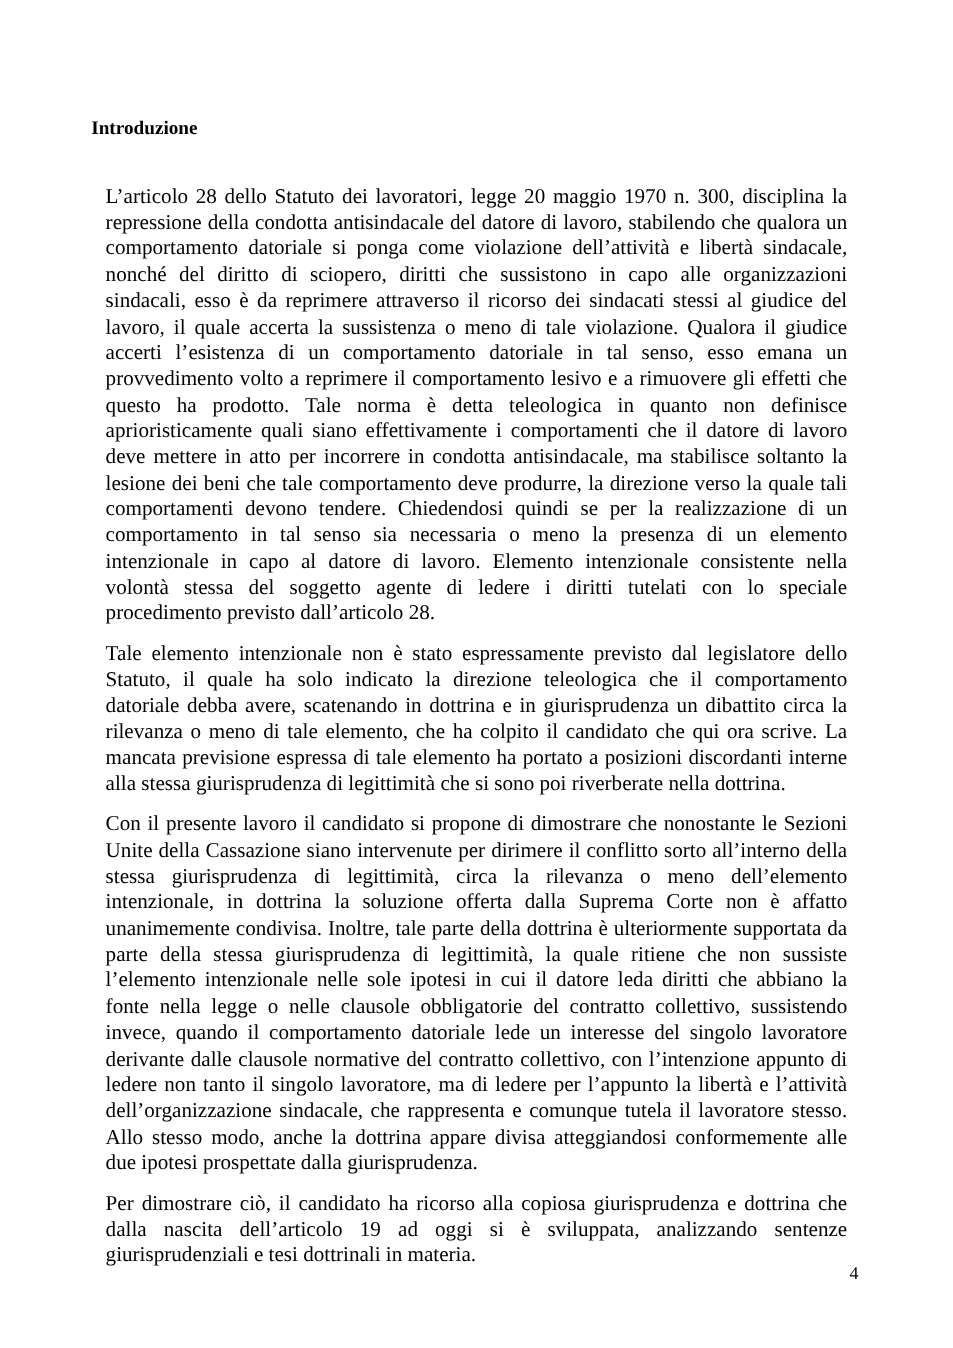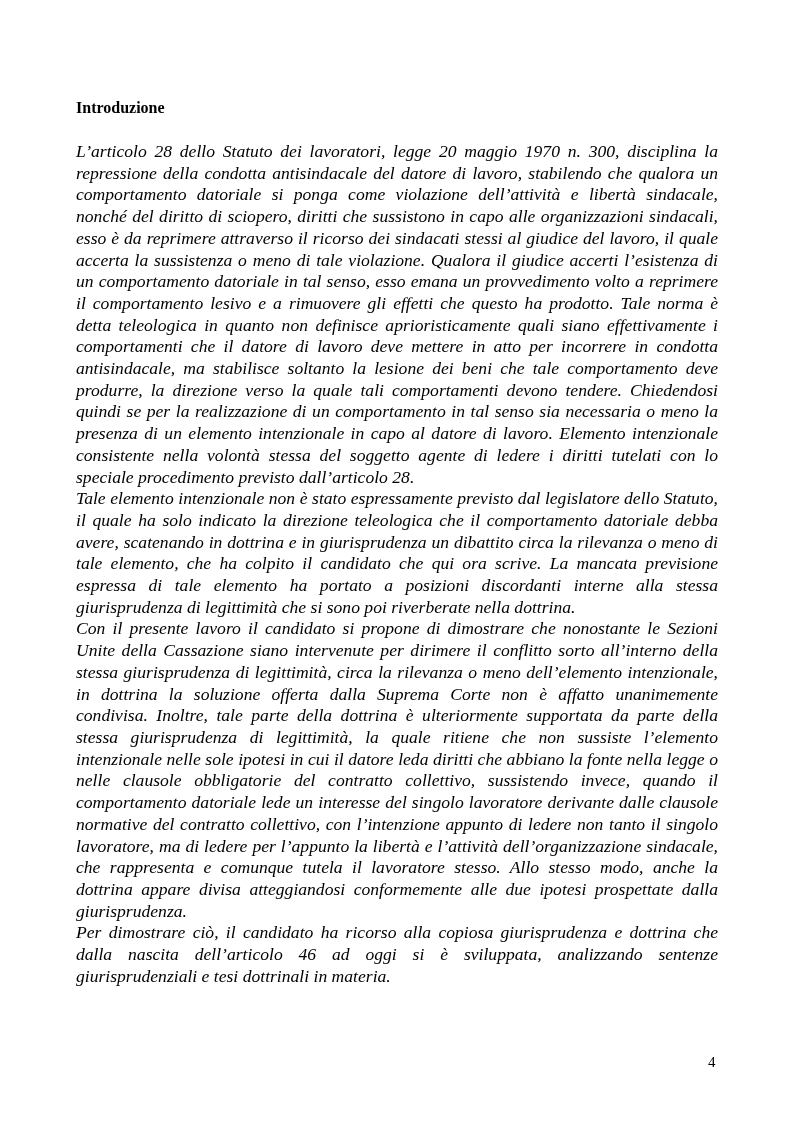--- a/index.html
+++ b/index.html
@@ -1,27 +1,27 @@
 <!DOCTYPE html>
 <html><head>
 <meta charset="utf-8">
 <style>
   html, body { margin: 0; padding: 0; background: #ffffff; }
   body { width: 794px; height: 1123px; position: relative; overflow: hidden; }
   .page { position: absolute; left: 76px; top: 0; width: 642px; color: #000; font-family: "Liberation Serif", serif; }
   .heading { position: absolute; top: 95px; left: 0; font-size: 16px; font-weight: bold; margin: 0; line-height: 26px; }
   .body { position: absolute; top: 141px; left: 0; width: 642px; font-size: 17.6px; line-height: 21.7px; }
-  .para { margin: 0; text-align: justify; text-align-last: left; font-style: italic; }
+  .para { margin: 12px; text-align: justify; text-align-last: left; }
   .page-number { position: absolute; left: 708px; top: 1054px; font-size: 15px; font-family: "Liberation Serif", serif; }
 </style>
 </head>
 <body>
 
 <div class="page">
   <h2 class="heading">Introduzione</h2>
   <div class="body">
     <p class="para">L’articolo 28 dello Statuto dei lavoratori, legge 20 maggio 1970 n. 300, disciplina la repressione della condotta antisindacale del datore di lavoro, stabilendo che qualora un comportamento datoriale si ponga come violazione dell’attività e libertà sindacale, nonché del diritto di sciopero, diritti che sussistono in capo alle organizzazioni sindacali, esso è da reprimere attraverso il ricorso dei sindacati stessi al giudice del lavoro, il quale accerta la sussistenza o meno di tale violazione. Qualora il giudice accerti l’esistenza di un comportamento datoriale in tal senso, esso emana un provvedimento volto a reprimere il comportamento lesivo e a rimuovere gli effetti che questo ha prodotto. Tale norma è detta teleologica in quanto non definisce aprioristicamente quali siano effettivamente i comportamenti che il datore di lavoro deve mettere in atto per incorrere in condotta antisindacale, ma stabilisce soltanto la lesione dei beni che tale comportamento deve produrre, la direzione verso la quale tali comportamenti devono tendere. Chiedendosi quindi se per la realizzazione di un comportamento in tal senso sia necessaria o meno la presenza di un elemento intenzionale in capo al datore di lavoro. Elemento intenzionale consistente nella volontà stessa del soggetto agente di ledere i diritti tutelati con lo speciale procedimento previsto dall’articolo 28.</p>
     <p class="para">Tale elemento intenzionale non è stato espressamente previsto dal legislatore dello Statuto, il quale ha solo indicato la direzione teleologica che il comportamento datoriale debba avere, scatenando in dottrina e in giurisprudenza un dibattito circa la rilevanza o meno di tale elemento, che ha colpito il candidato che qui ora scrive. La mancata previsione espressa di tale elemento ha portato a posizioni discordanti interne alla stessa giurisprudenza di legittimità che si sono poi riverberate nella dottrina.</p>
     <p class="para">Con il presente lavoro il candidato si propone di dimostrare che nonostante le Sezioni Unite della Cassazione siano intervenute per dirimere il conflitto sorto all’interno della stessa giurisprudenza di legittimità, circa la rilevanza o meno dell’elemento intenzionale, in dottrina la soluzione offerta dalla Suprema Corte non è affatto unanimemente condivisa. Inoltre, tale parte della dottrina è ulteriormente supportata da parte della stessa giurisprudenza di legittimità, la quale ritiene che non sussiste l’elemento intenzionale nelle sole ipotesi in cui il datore leda diritti che abbiano la fonte nella legge o nelle clausole obbligatorie del contratto collettivo, sussistendo invece, quando il comportamento datoriale lede un interesse del singolo lavoratore derivante dalle clausole normative del contratto collettivo, con l’intenzione appunto di ledere non tanto il singolo lavoratore, ma di ledere per l’appunto la libertà e l’attività dell’organizzazione sindacale, che rappresenta e comunque tutela il lavoratore stesso. Allo stesso modo, anche la dottrina appare divisa atteggiandosi conformemente alle due ipotesi prospettate dalla giurisprudenza.</p>
-    <p class="para">Per dimostrare ciò, il candidato ha ricorso alla copiosa giurisprudenza e dottrina che dalla nascita dell’articolo 46 ad oggi si è sviluppata, analizzando sentenze giurisprudenziali e tesi dottrinali in materia.</p>
+    <p class="para">Per dimostrare ciò, il candidato ha ricorso alla copiosa giurisprudenza e dottrina che dalla nascita dell’articolo 19 ad oggi si è sviluppata, analizzando sentenze giurisprudenziali e tesi dottrinali in materia.</p>
   </div>
 </div>
 <div class="page-number">4</div>
 
 </body></html>

